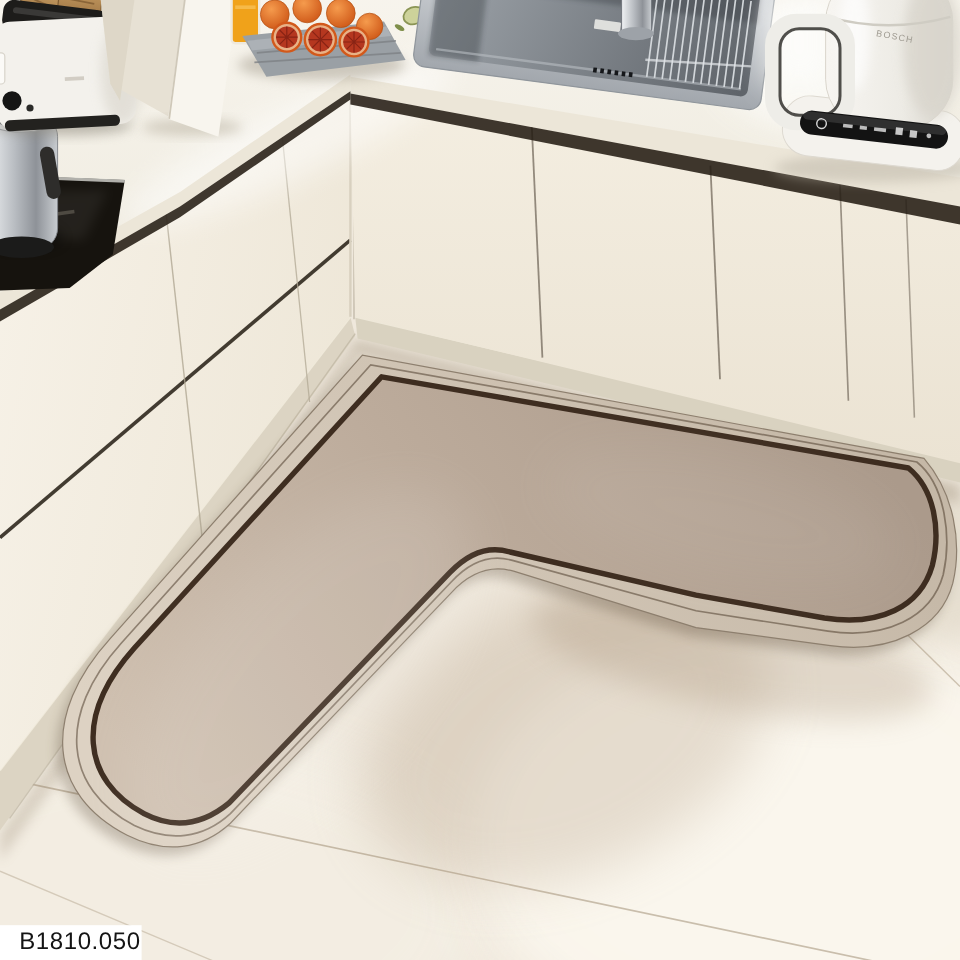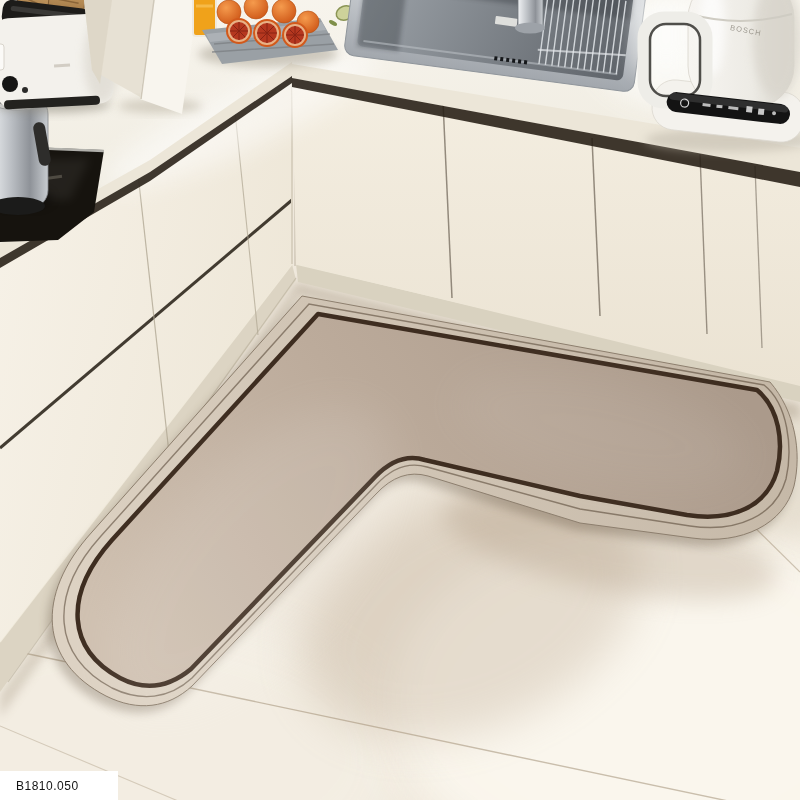--- a/index.html
+++ b/index.html
@@ -1,21 +1,21 @@
 <!DOCTYPE html>
 <html><head>
 <meta charset="utf-8">
 <style>
   html,body{margin:0;padding:0;background:#ddd;}
   .scene{position:relative;width:800px;height:800px;overflow:hidden;background:#efe8dc;
          font-family:"Liberation Sans", sans-serif;}
   .scene svg{position:absolute;left:0;top:0;}
   .product-label{position:absolute;left:0;top:771px;width:118px;height:29px;background:#ffffff;
                  display:flex;align-items:center;}
-  .product-label span{padding-left:16px;font-size:12px;color:#141414;letter-spacing:.5px;}
+  .product-label span{padding-left:16px;font-size:20px;color:#141414;letter-spacing:.5px;}
 </style>
 </head>
 <body>
 
 <div class="scene">
 <svg width="800" height="800" viewBox="0 0 800 800">
   <defs>
     <linearGradient id="gCounter" x1="0" y1="0" x2="0.25" y2="1">
       <stop offset="0" stop-color="#f8f5ee"></stop>
           <stop offset="1" stop-color="#eeeade"></stop>

